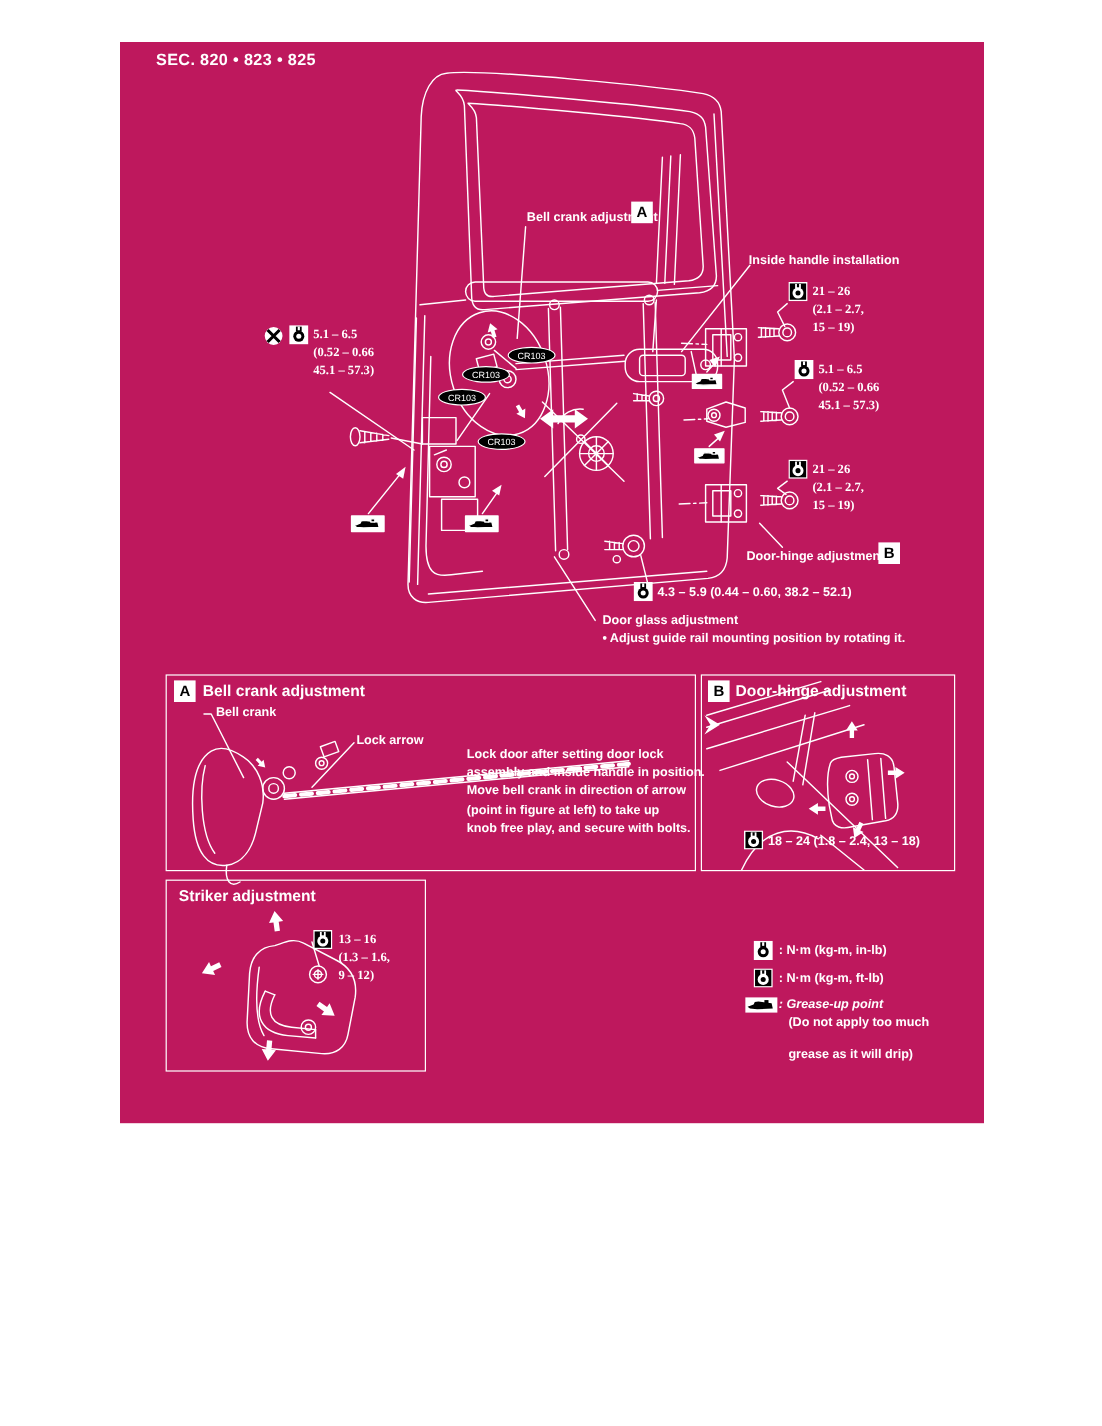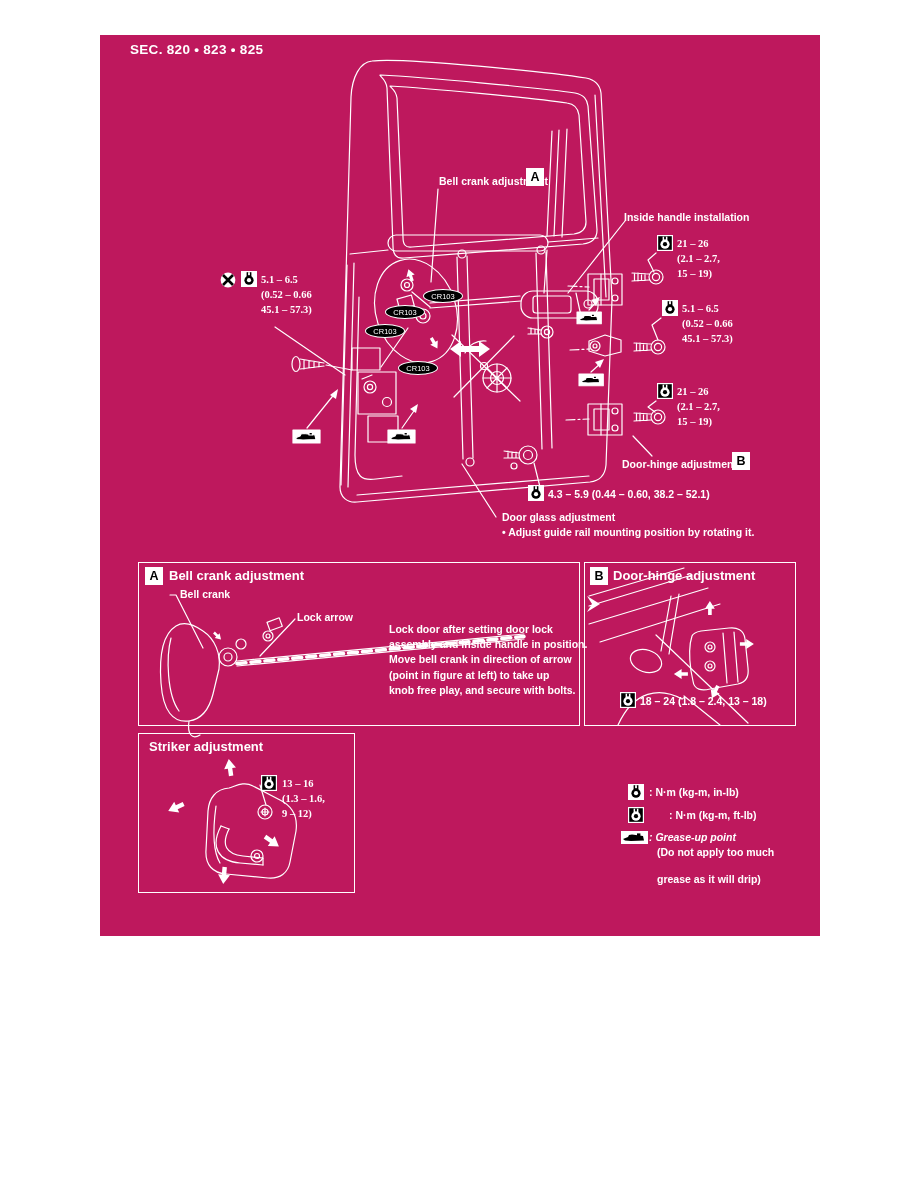--- a/index.html
+++ b/index.html
@@ -351,21 +351,21 @@
   </svg>
   <div class="lbl" style="left:549px; top:751px;">: N·m (kg-m, in-lb)</div>
 
   <svg class="icon" style="left:528px; top:772px;" width="16" height="16" viewBox="0 0 16 16">
     <rect x="0.6" y="0.6" width="14.8" height="14.8" fill="#000" stroke="#fff" stroke-width="1.2"></rect>
     <circle cx="8" cy="9.2" r="4.6" fill="#fff"></circle>
       <circle cx="8" cy="9.2" r="2.1" fill="#000"></circle>
     <rect x="5.6" y="1.6" width="4.8" height="4" fill="#fff"></rect>
       <rect x="7.1" y="1.6" width="1.8" height="2.8" fill="#000"></rect>
   </svg>
-  <div class="lbl" style="left:549px; top:774px;margin-left:20px;">: N·m (kg-m, ft-lb)</div>
+  <div class="lbl" style="left:549px; top:774px;">: N·m (kg-m, ft-lb)</div>
 
   <svg class="icon" style="left:521px; top:796px;" width="27" height="13" viewBox="0 0 27 13">
     <rect width="27" height="13" fill="#fff"></rect>
     <path d="M2 8 L7 6 L8 4 L11 3.5 L22 5 L23 9.5 L10 10 L4 9.5 Z" fill="#000"></path>
     <rect x="16" y="2.4" width="3.4" height="2.6" fill="#000"></rect>
   </svg>
   <div class="lbl" style="left:549px; top:796px;font-style:italic;">: Grease-up point</div>
   <div class="lbl" style="left:557px; top:811px;">(Do not apply too much</div>
   <div class="lbl" style="left:557px; top:826px;margin-top:12px;">grease as it will drip)</div>
 

